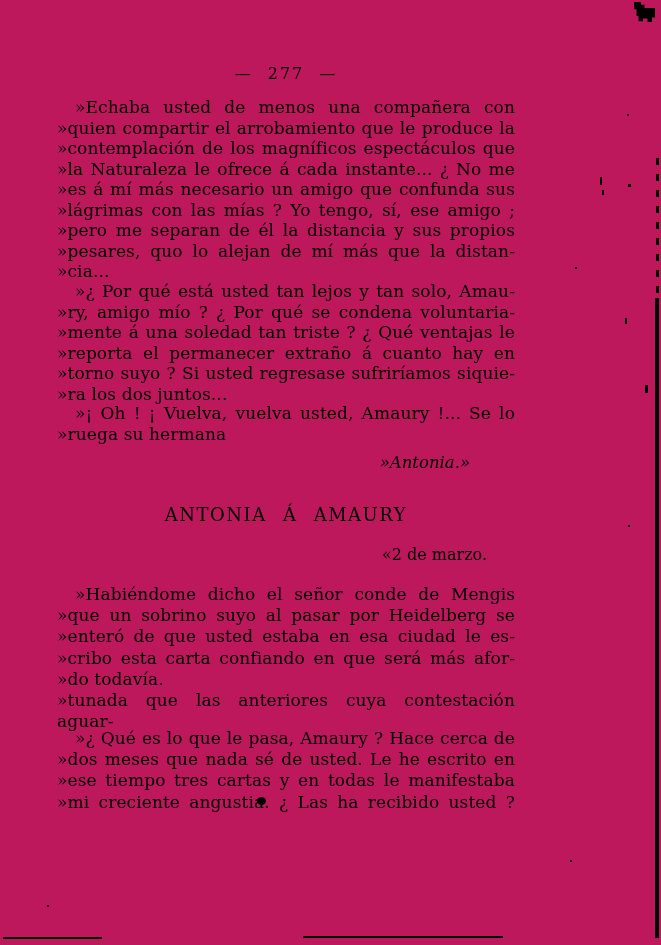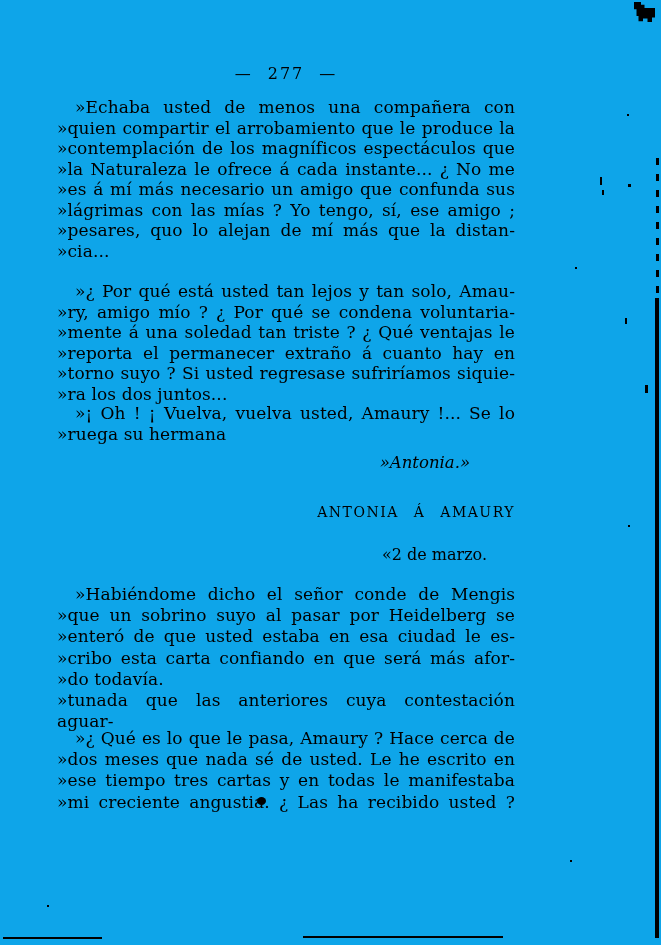--- a/index.html
+++ b/index.html
@@ -1,20 +1,20 @@
 <!DOCTYPE html>
 <html><head>
 <meta charset="utf-8">
 <style>
   html,body{margin:0;padding:0;}
   body{background:#e8e8e8;}
   .page{
     position:relative;
     width:661px;height:945px;
-    background:#0ea5e9;
+    background:#be185d;
     overflow:hidden;
     font-family:"DejaVu Serif","Liberation Serif",serif;
     color:#000;
   }
   .abs{position:absolute;}
   .col{left:57px;width:458px;}
   .pageno{
     top:64px;text-align:center;
     font-size:16px;letter-spacing:2px;word-spacing:8px;
   }
@@ -33,22 +33,22 @@
   .ln.first{padding-left:18px;}
   .ln.short{text-align-last:left;-moz-text-align-last:left;}
   .p1{top:97px;}
   .p2{top:281px;}
   .p3{top:403px;}
   .sig{
     top:452px;text-align:right;padding-right:45px;box-sizing:border-box;
     font-size:16.5px;font-style:italic;line-height:21px;
   }
   .heading{
-    top:504px;text-align:right;
-    font-size:14px;letter-spacing:1.5px;word-spacing:9px;
+    top:504px;text-align:center;
+    font-size:18px;letter-spacing:1.5px;word-spacing:9px;
   }
   .date{
     top:544px;text-align:right;padding-right:28px;box-sizing:border-box;
     font-size:16px;line-height:21px;
   }
   .p4{top:584px;}
   .p5{top:712px;margin-top:16px;}
 
   
   .corner-blot{
@@ -72,20 +72,21 @@
 
   <div class="abs col pageno">— 277 —</div>
 
   <div class="abs col para p1 l1">
     <div class="ln first">»Echaba usted de menos una compañera con</div>
     <div class="ln">»quien compartir el arrobamiento que le produce la</div>
     <div class="ln">»contemplación de los magníficos espectáculos que</div>
     <div class="ln">»la Naturaleza le ofrece á cada instante... ¿ No me</div>
     <div class="ln">»es á mí más necesario un amigo que confunda sus</div>
     <div class="ln">»lágrimas con las mías ? Yo tengo, sí, ese amigo ;</div>
+    <div class="ln">»pero me separan de él la distancia y sus propios</div>
     <div class="ln">»pesares, quo lo alejan de mí más que la distan-</div>
     <div class="ln short">»cia...</div>
   </div>
 
   <div class="abs col para p2 l1">
     <div class="ln first">»¿ Por qué está usted tan lejos y tan solo, Amau-</div>
     <div class="ln">»ry, amigo mío ? ¿ Por qué se condena voluntaria-</div>
     <div class="ln">»mente á una soledad tan triste ? ¿ Qué ventajas le</div>
     <div class="ln">»reporta el permanecer extraño á cuanto hay en</div>
     <div class="ln">»torno suyo ? Si usted regresase sufriríamos siquie-</div>

